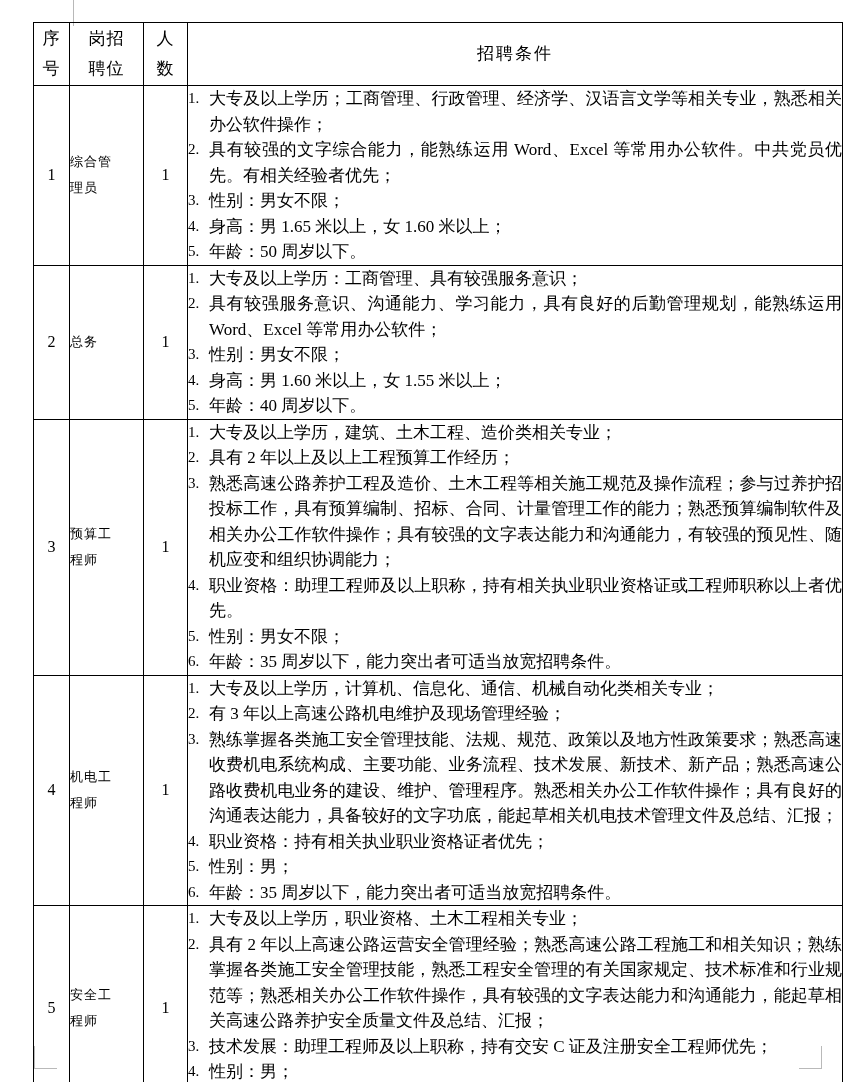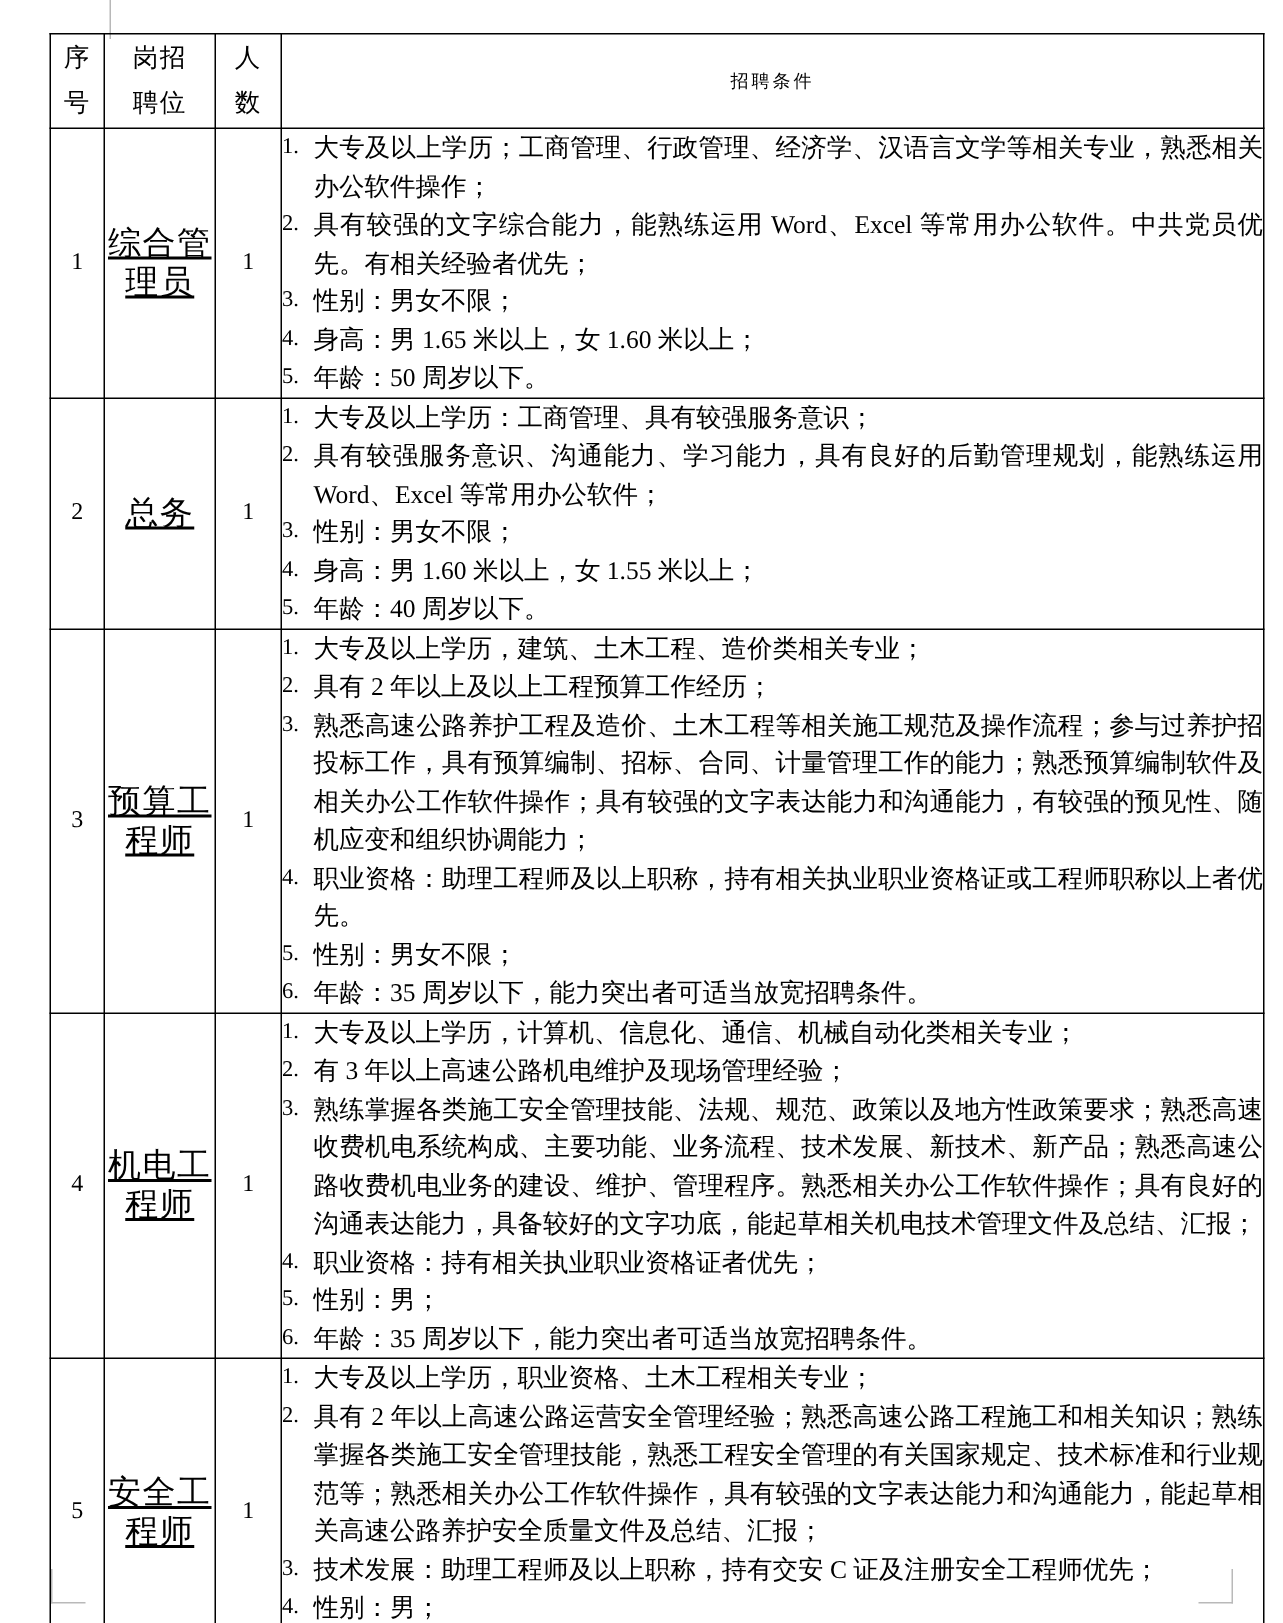--- a/index.html
+++ b/index.html
@@ -74,42 +74,40 @@
   
   .hdr-cell {
     text-align: center;
     font-size: 17px;
     line-height: 30px;
     height: 62px;
     padding: 0 4px;
     letter-spacing: 1px;
   }
   .hdr-cell.cond {
-    font-size: 12px;
+    font-size: 17px;
     line-height: 1.4;
     letter-spacing: 2px;
   }
   .hdr-stack {
     display: block;
   }
 
   
   .seq-cell,
   .count-cell {
     text-align: center;
     font-size: 16px;
     font-family: "Liberation Serif", "DejaVu Serif", serif;
   }
   .post-cell {
-    text-align: center;
-    font-size: 22px;
+    font-size: 13px;
     line-height: 26px;
     padding: 0 6px;
     letter-spacing: 1px;
-    text-decoration: underline;
   }
   .cond-cell {
     vertical-align: top;
     padding: 7px 10px 7px 9px;
     font-size: 17px;
     line-height: 25.5px;
   }
 
   ol.reqs {
     list-style: none;

